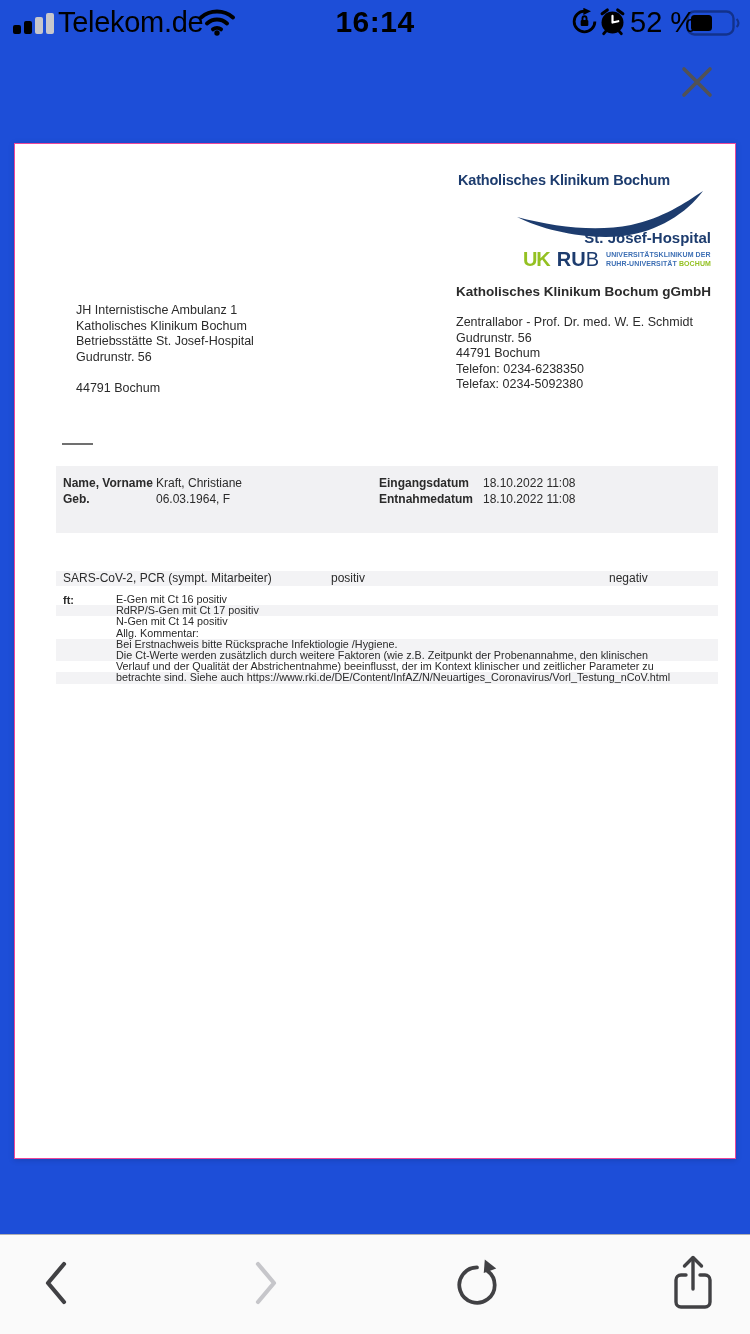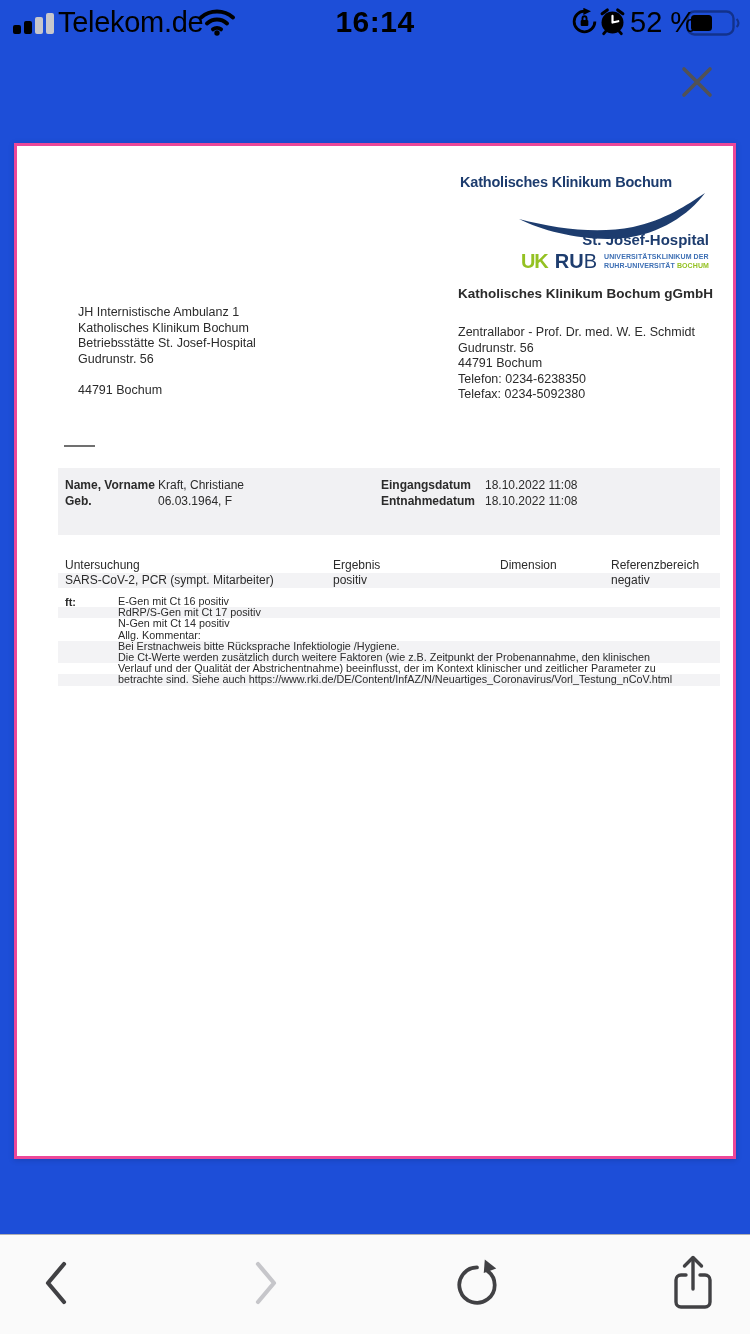--- a/index.html
+++ b/index.html
@@ -19,41 +19,41 @@
   .alarm-ic{position:absolute;left:598px;top:7px;}
   .batt-pct{position:absolute;left:630px;top:6px;font-size:29px;}
   .batt{position:absolute;left:686px;top:10px;}
 
   
   .close-button{position:absolute;left:676px;top:63px;width:42px;height:42px;
                 display:flex;align-items:center;justify-content:center;cursor:pointer;}
 
   
   .page{position:absolute;left:14px;top:143px;width:722px;height:1016px;background:#fff;
-        border:3px solid #ec4899;box-sizing:border-box;box-shadow:0 1px 6px rgba(0,0,0,0.16);
+        border:1px solid #ec4899;box-sizing:border-box;box-shadow:0 1px 6px rgba(0,0,0,0.16);
         color:#2b2b2b;}
   .page *{box-sizing:border-box;}
 
   .logo-name{position:absolute;left:443px;top:28px;font-size:14.5px;font-weight:700;letter-spacing:-0.2px;}
   .swoosh{position:absolute;left:500px;top:46px;}
   .hospital-name{position:absolute;right:24px;top:85px;font-size:15px;font-weight:700;}
   .ukrub{position:absolute;right:24px;top:104px;display:flex;align-items:center;gap:7px;}
   .uk{font-size:20px;font-weight:700;letter-spacing:-1px;}
   .rub{font-size:20px;letter-spacing:0;}
   .rub .ru{font-weight:700;}
   .rub .b{font-weight:400;}
   .uni{display:flex;flex-direction:column;justify-content:center;font-size:7px;font-weight:700;
        line-height:8.5px;letter-spacing:0.1px;}
 
   .ggmbh{position:absolute;left:441px;top:140px;font-size:13.5px;font-weight:700;}
 
   .addr{position:absolute;font-size:12.5px;line-height:15.6px;}
   .addr .addr-line{min-height:15.6px;white-space:nowrap;}
   .sender{left:61px;top:159px;}
-  .lab{left:441px;top:171px;margin-top:8px;}
+  .lab{left:441px;top:171px;}
 
   .fold-mark{position:absolute;left:47px;top:299px;width:31px;height:2px;background:#707070;}
 
   .patient-box{position:absolute;left:41px;top:322px;width:662px;height:67px;background:#f1f1f3;
                padding-top:10px;font-size:12px;}
   .p-row{position:relative;height:15.6px;}
   .p-row span{position:absolute;white-space:nowrap;}
   .pl{left:7px;font-weight:700;}
   .pv{left:100px;}
   .pl2{left:323px;font-weight:700;}
@@ -185,26 +185,20 @@
         <span class="pv2">18.10.2022 11:08</span>
       </div>
       <div class="p-row">
         <span class="pl">Geb.</span>
         <span class="pv">06.03.1964, F</span>
         <span class="pl2">Entnahmedatum</span>
         <span class="pv2">18.10.2022 11:08</span>
       </div>
     </div>
 
-    <div class="results-header">
-      <span class="rc1">Untersuchung</span>
-      <span class="rc2">Ergebnis</span>
-      <span class="rc3">Dimension</span>
-      <span class="rc4">Referenzbereich</span>
-    </div>
     <div class="results-row">
       <span class="rc1">SARS-CoV-2, PCR (sympt. Mitarbeiter)</span>
       <span class="rc2">positiv</span>
       <span class="rc3"></span>
       <span class="rc4">negativ</span>
     </div>
 
     <div class="comment">
       <span class="ft">ft:</span>
       <div class="c-line">E-Gen mit Ct 16 positiv</div>

